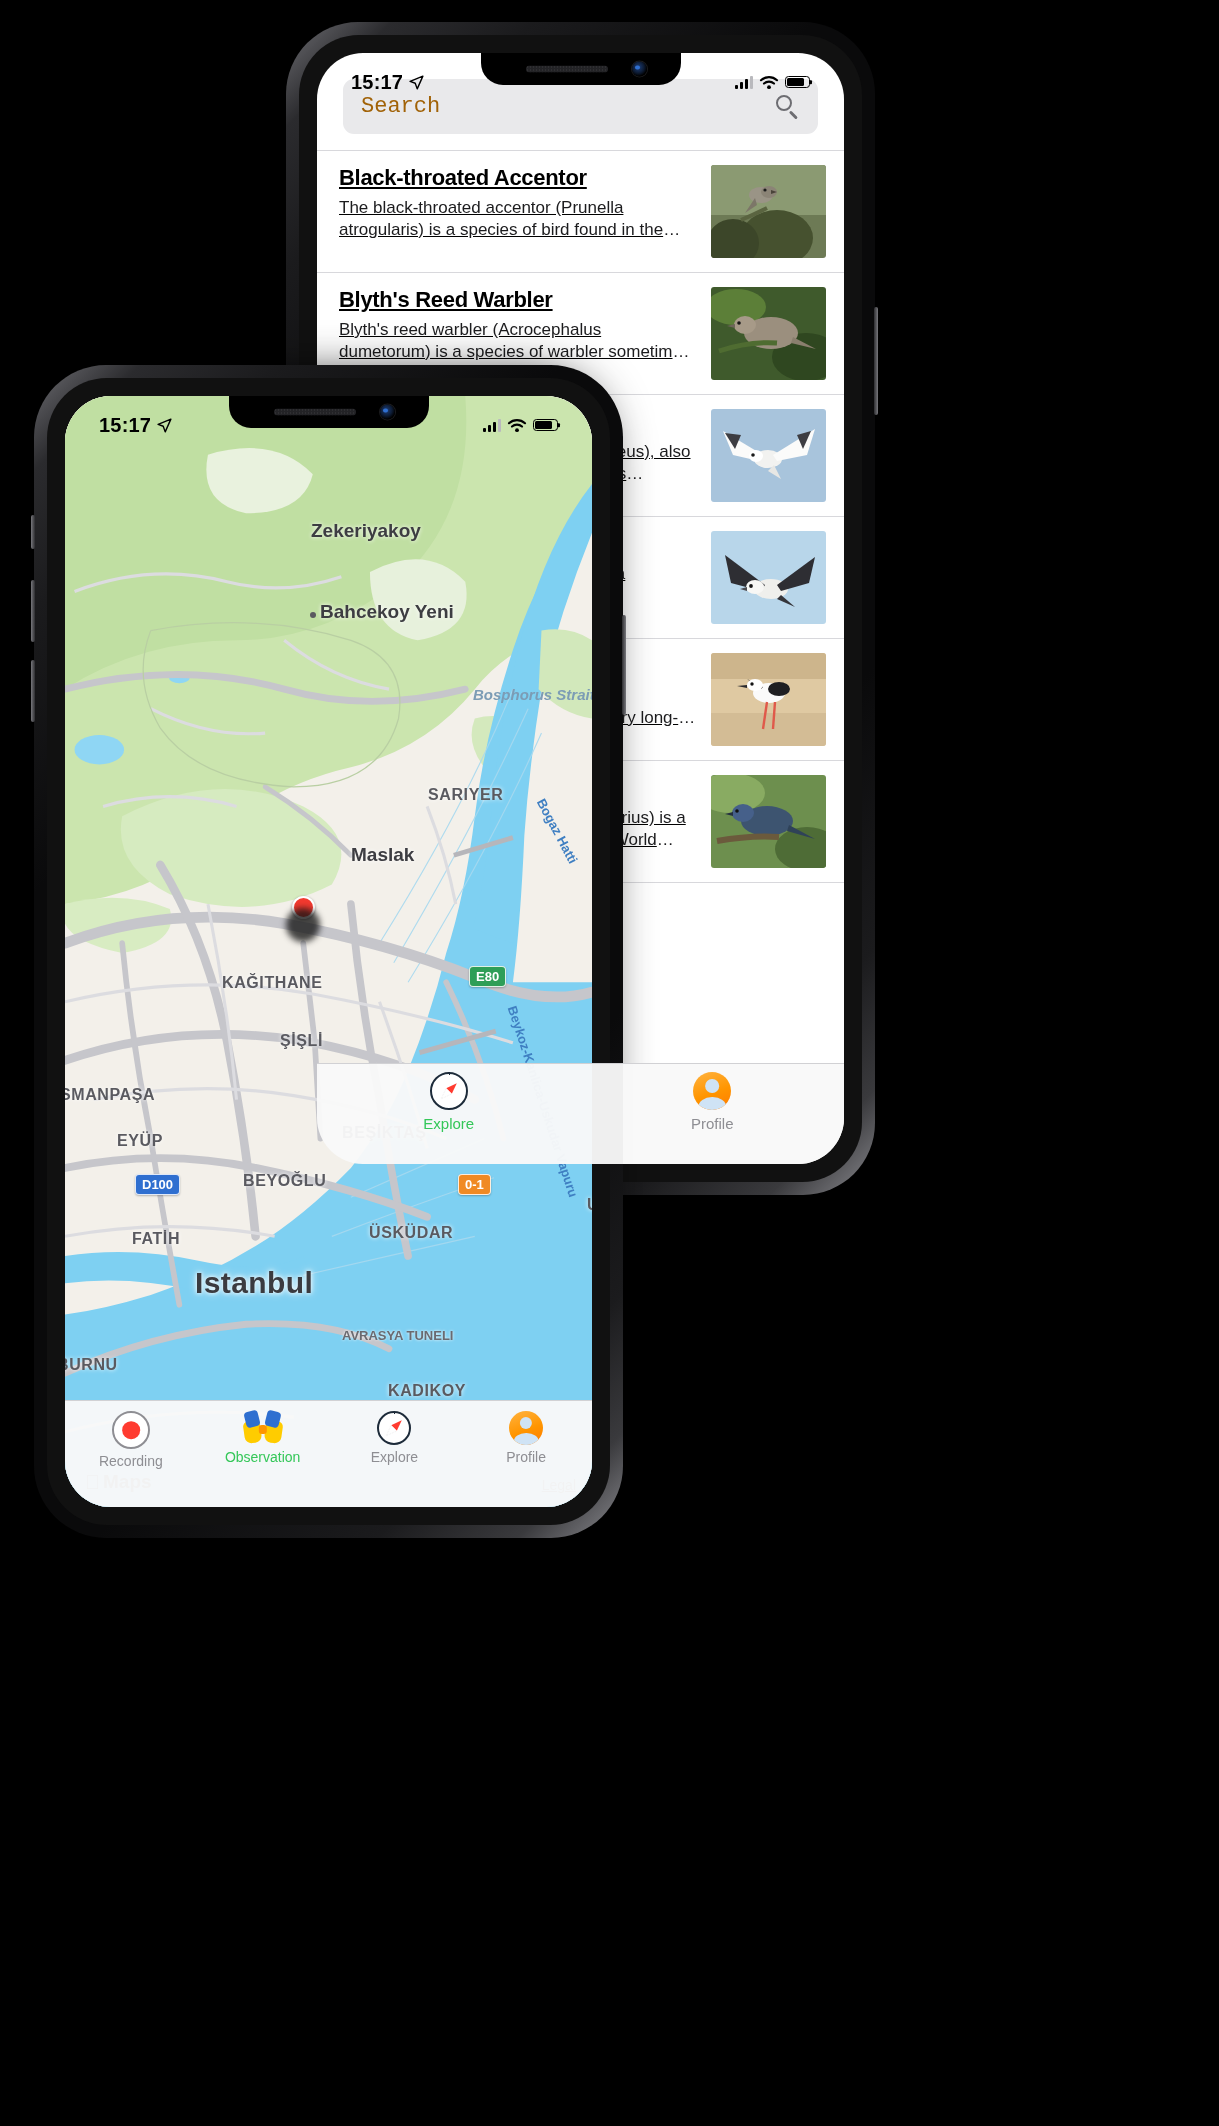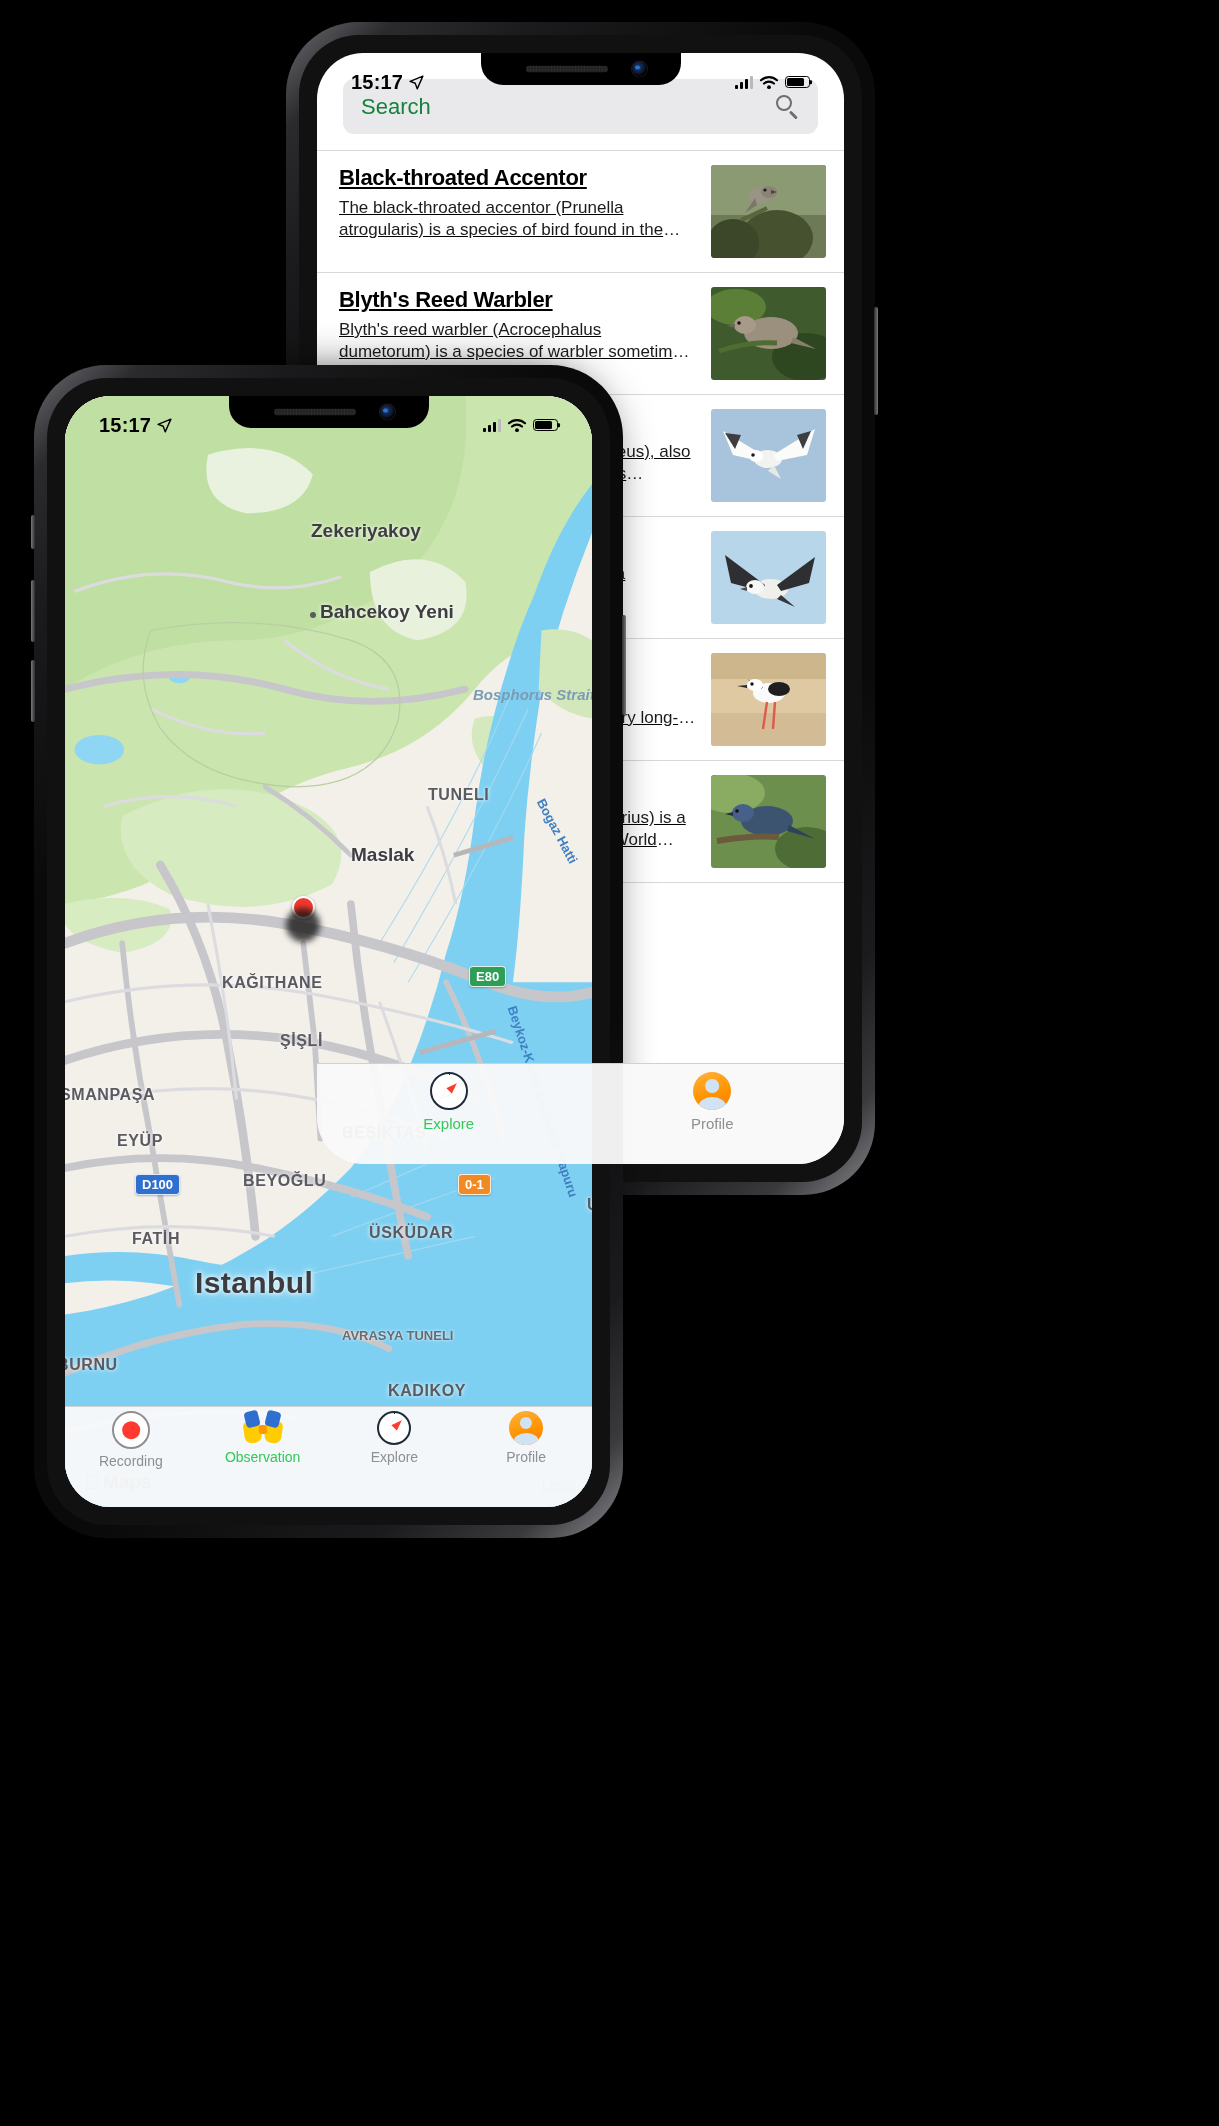--- a/index.html
+++ b/index.html
@@ -55,21 +55,21 @@
   #phoneBack .bars i:nth-child(1){height:4px}
   #phoneBack .bars i:nth-child(2){height:7px}
   #phoneBack .bars i:nth-child(3){height:10px}
   #phoneBack .bars i:nth-child(4){height:13px}
   #phoneBack .batt{width:25px;height:12px;}
 
   .nav-title{text-align:center;font-size:34px;font-weight:700;letter-spacing:-.6px;
              color:#000;margin:54px 0 0 0;}
   .searchbar{margin:26px 26px 0 26px;height:55px;background:#e9e9eb;border-radius:11px;
              display:flex;align-items:center;justify-content:space-between;padding:0 18px;}
-  .search-ph{color:#15803d;font-size:22px;}
+  .search-ph{color:#a16207;font-size:22px;font-family:Liberation Mono, monospace;}
   .search-ico{width:24px;height:24px;position:relative;}
   .search-ico::before{content:"";position:absolute;left:0;top:0;width:16px;height:16px;
       border:2.6px solid #6d6d72;border-radius:50%;box-sizing:border-box;}
   .search-ico::after{content:"";position:absolute;left:14px;top:15px;width:10px;height:2.6px;
       background:#6d6d72;border-radius:2px;transform:rotate(45deg);transform-origin:left center;}
 
   .bird-list{margin-top:16px;border-top:1px solid #d8d8dc;}
   .bird-row{display:flex;align-items:flex-start;gap:14px;padding:14px 18px 14px 22px;
             border-bottom:1px solid #d8d8dc;min-height:106px;box-sizing:border-box;text-decoration:underline;}
   .bird-txt{flex:1;min-width:0;}
@@ -140,21 +140,21 @@
   #phoneFront .speaker{width:82px;height:7px;}
   #phoneFront .camera{width:15px;height:15px;right:34px;}
   #phoneFront .statusbar{height:46px;padding:12px 34px 0 34px;}
   #phoneFront .sb-time{font-size:20px;}
   #phoneFront .bars i{width:3.5px;}
   #phoneFront .bars i:nth-child(1){height:4px}
   #phoneFront .bars i:nth-child(2){height:7px}
   #phoneFront .bars i:nth-child(3){height:10px}
   #phoneFront .bars i:nth-child(4){height:13px}
   #phoneFront .batt{width:25px;height:12px;}
-  #phoneFront .tabbar{height:96px;padding-top:4px;}
+  #phoneFront .tabbar{height:96px;padding-top:10px;}
   #phoneFront .ico-record,#phoneFront .ico-compass,#phoneFront .ico-profile{width:34px;height:34px;}
   #phoneFront .ico-observation{width:38px;height:34px;}
 
   
   .map{position:absolute;inset:0;background:#f2efe9;overflow:hidden;}
   .map svg{position:absolute;inset:0;width:100%;height:100%;}
   .maplabel{position:absolute;color:#4a4a4f;white-space:nowrap;pointer-events:none;}
   .lbl-city{font-size:30px;font-weight:700;color:#3b3b40;letter-spacing:.4px;
             text-shadow:0 0 4px rgba(255,255,255,.95),0 0 8px rgba(255,255,255,.9);}
   .lbl-town{font-size:19px;font-weight:600;color:#3d3d42;
@@ -476,21 +476,21 @@
         </svg>
 
         <span class="maplabel lbl-town" style="left:246px;top:124px;">Zekeriyakoy</span>
         <span class="dotmark" style="left:245px;top:216px;"></span>
         <span class="maplabel lbl-town" style="left:255px;top:205px;">Bahcekoy Yeni</span>
 
         <span class="maplabel lbl-water" style="left:408px;top:290px;width:110px;">
           <span>Bosphorus Strait</span>
         </span>
 
-        <span class="maplabel lbl-dist" style="left:363px;top:390px;">TUNELI</span>
+        <span class="maplabel lbl-dist" style="left:363px;top:390px;">SARIYER</span>
         <span class="maplabel lbl-town" style="left:286px;top:448px;">Maslak</span>
         <span class="maplabel lbl-route" style="left:482px;top:400px;transform:rotate(62deg);transform-origin:left top;">Bogaz Hatti</span>
         <span class="maplabel lbl-route" style="left:454px;top:608px;transform:rotate(72deg);transform-origin:left top;">Beykoz-Kanlica-Uskudar Vapuru</span>
 
         <span class="maplabel lbl-dist" style="left:157px;top:578px;">KAĞITHANE</span>
         <span class="maplabel lbl-dist" style="left:215px;top:636px;">ŞİŞLİ</span>
         <span class="maplabel lbl-dist" style="left:-5px;top:690px;">SMANPAŞA</span>
         <span class="maplabel lbl-dist" style="left:52px;top:736px;">EYÜP</span>
         <span class="maplabel lbl-dist" style="left:277px;top:728px;">BEŞİKTAŞ</span>
         <span class="maplabel lbl-dist" style="left:178px;top:776px;">BEYOĞLU</span>

